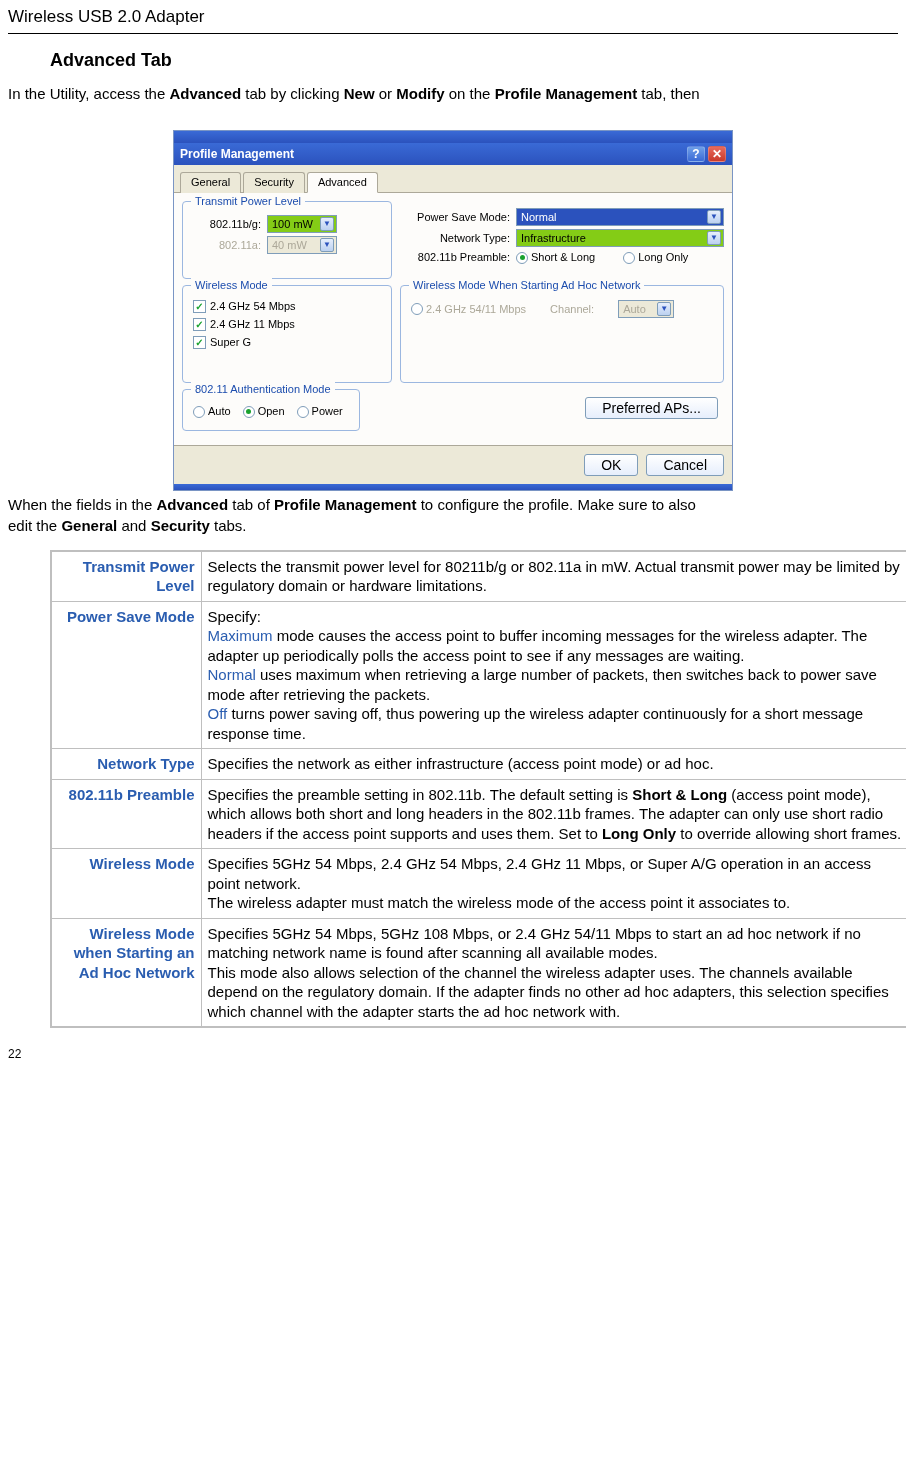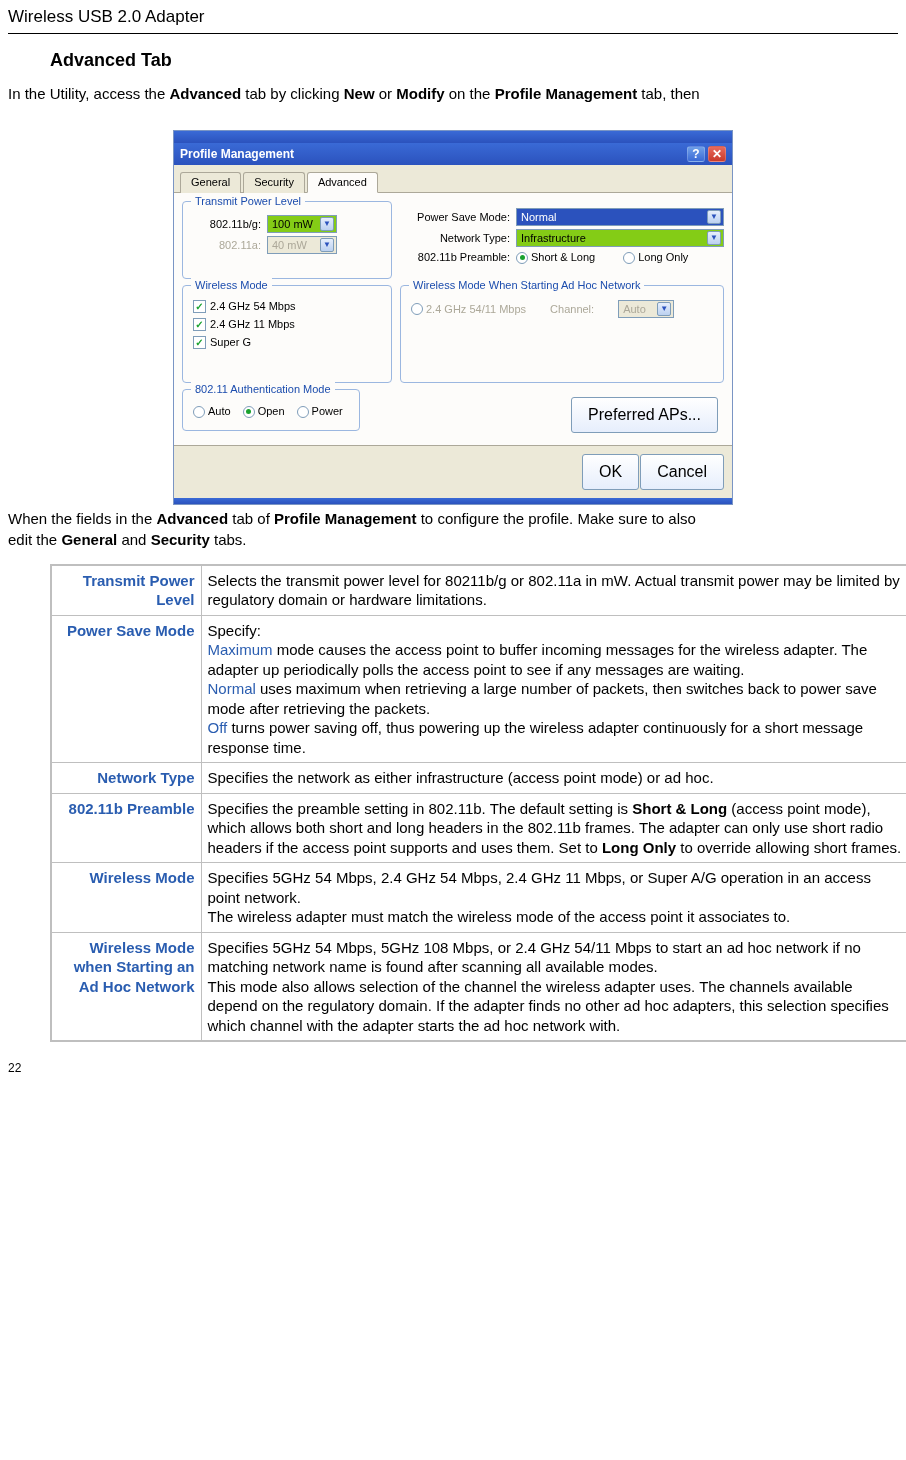--- a/index.html
+++ b/index.html
@@ -117,24 +117,24 @@
   }
   .ss-radio { display:inline-flex; align-items:center; gap:3px; }
   .ss-rb {
     width:12px; height:12px; border:1px solid #7f9db9; border-radius:50%; background:#fff;
     display:flex; align-items:center; justify-content:center;
   }
   .ss-rb.on::after { content:""; width:5px; height:5px; background:#19a22e; border-radius:50%; }
   .ss-btn {
     border:1px solid #7f9db9; border-radius:3px;
     background: linear-gradient(#fff,#e6eefc);
-    padding: 8px 16px; font-size:16px;
+    padding: 2px 16px; font-size:14px;
   }
   .ss-footer {
-    background:#ece9d8; padding:8px; display:flex; justify-content:flex-end; gap:1px;
+    background:#ece9d8; padding:8px; display:flex; justify-content:flex-end; gap:8px;
     border-top:1px solid #aca899;
   }
   .bottom-blue { height:6px; background: linear-gradient(to bottom,#3a6ad6,#2b52bd); }
 
   .post-img { margin: 4px 0 14px 0; }
 
   table.def {
     border-collapse: collapse;
     width: 860px;
     margin: 0 0 0 42px;

